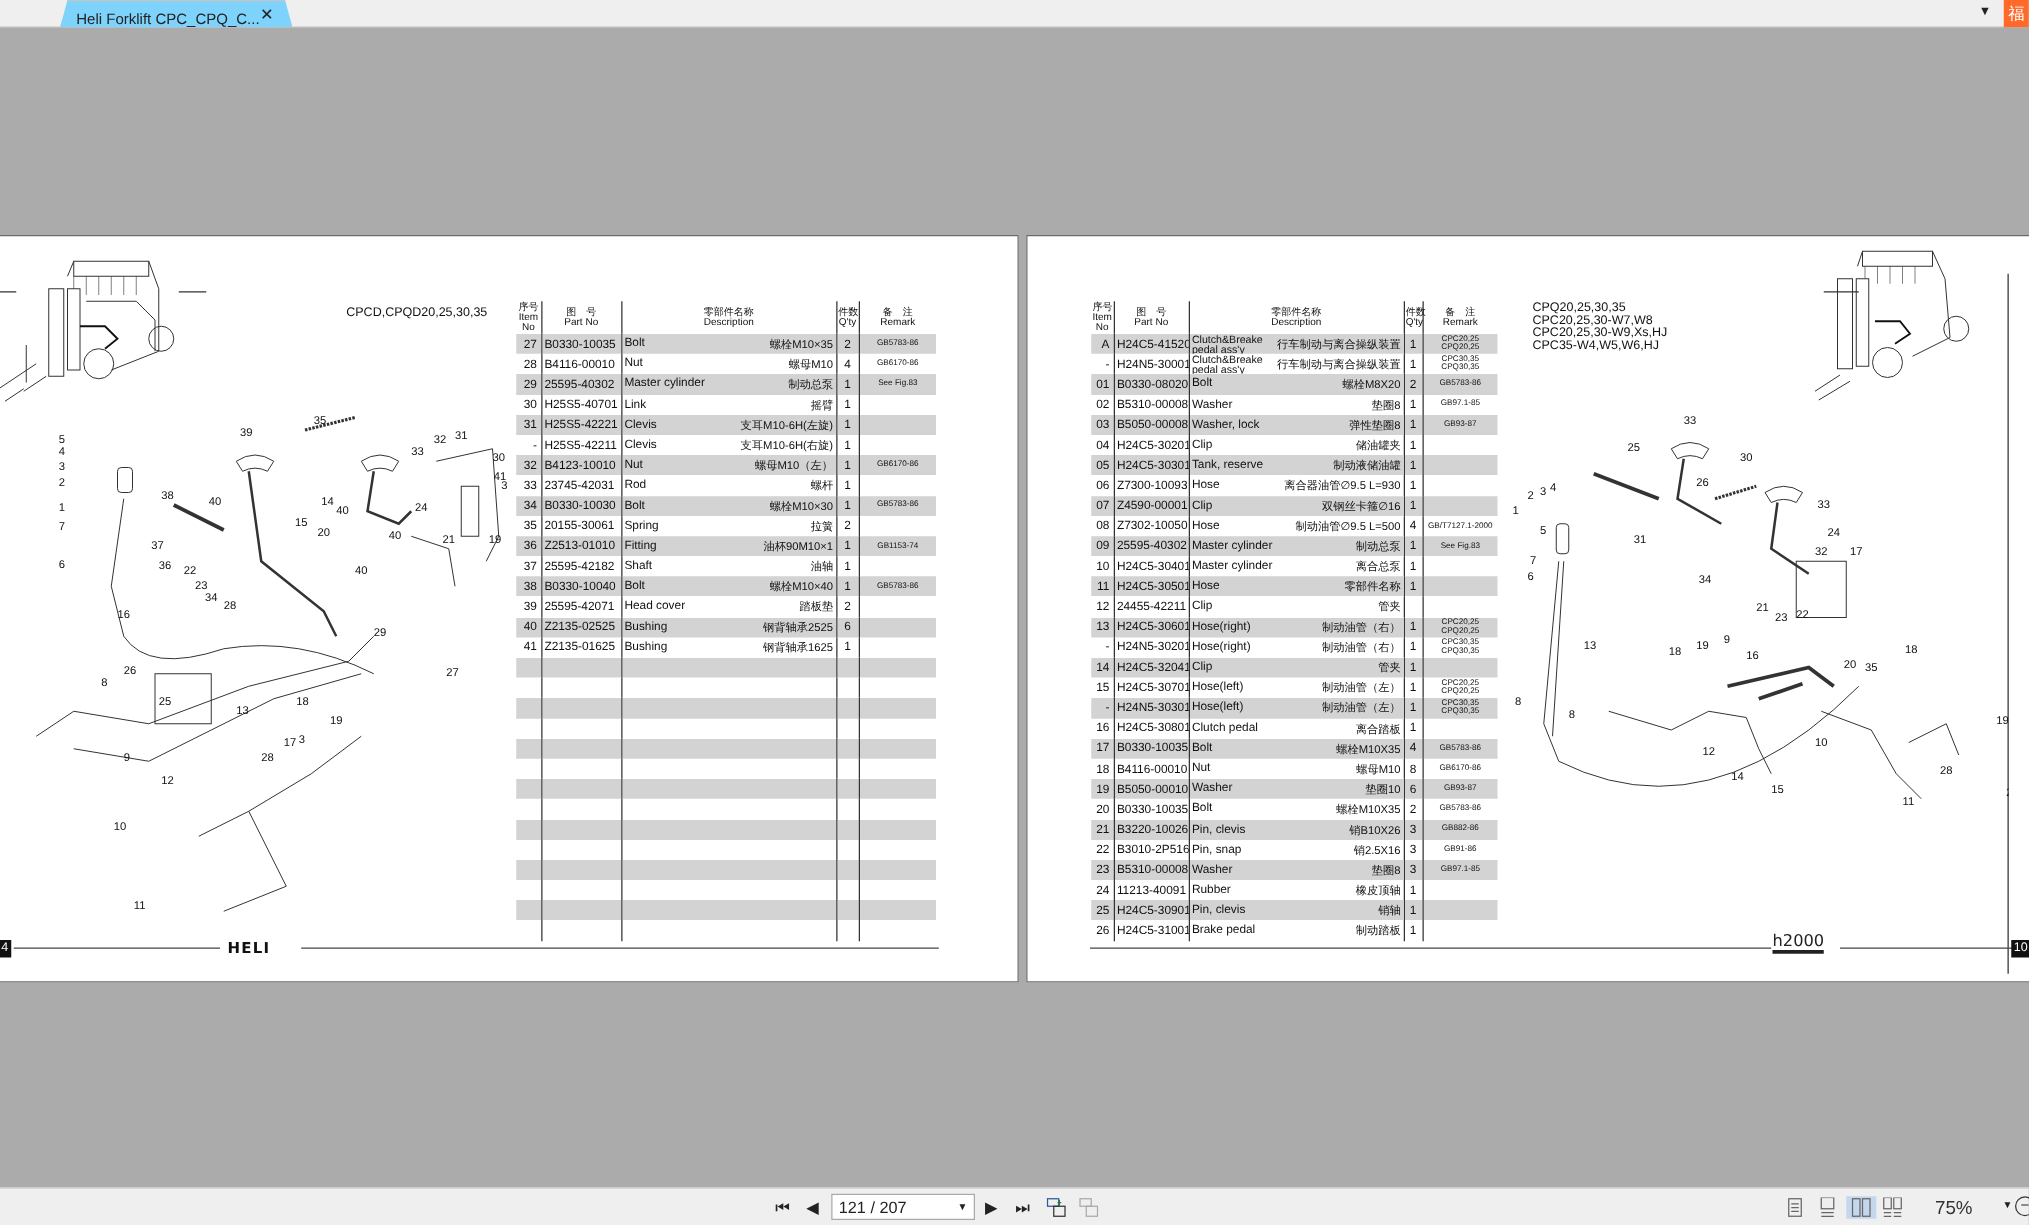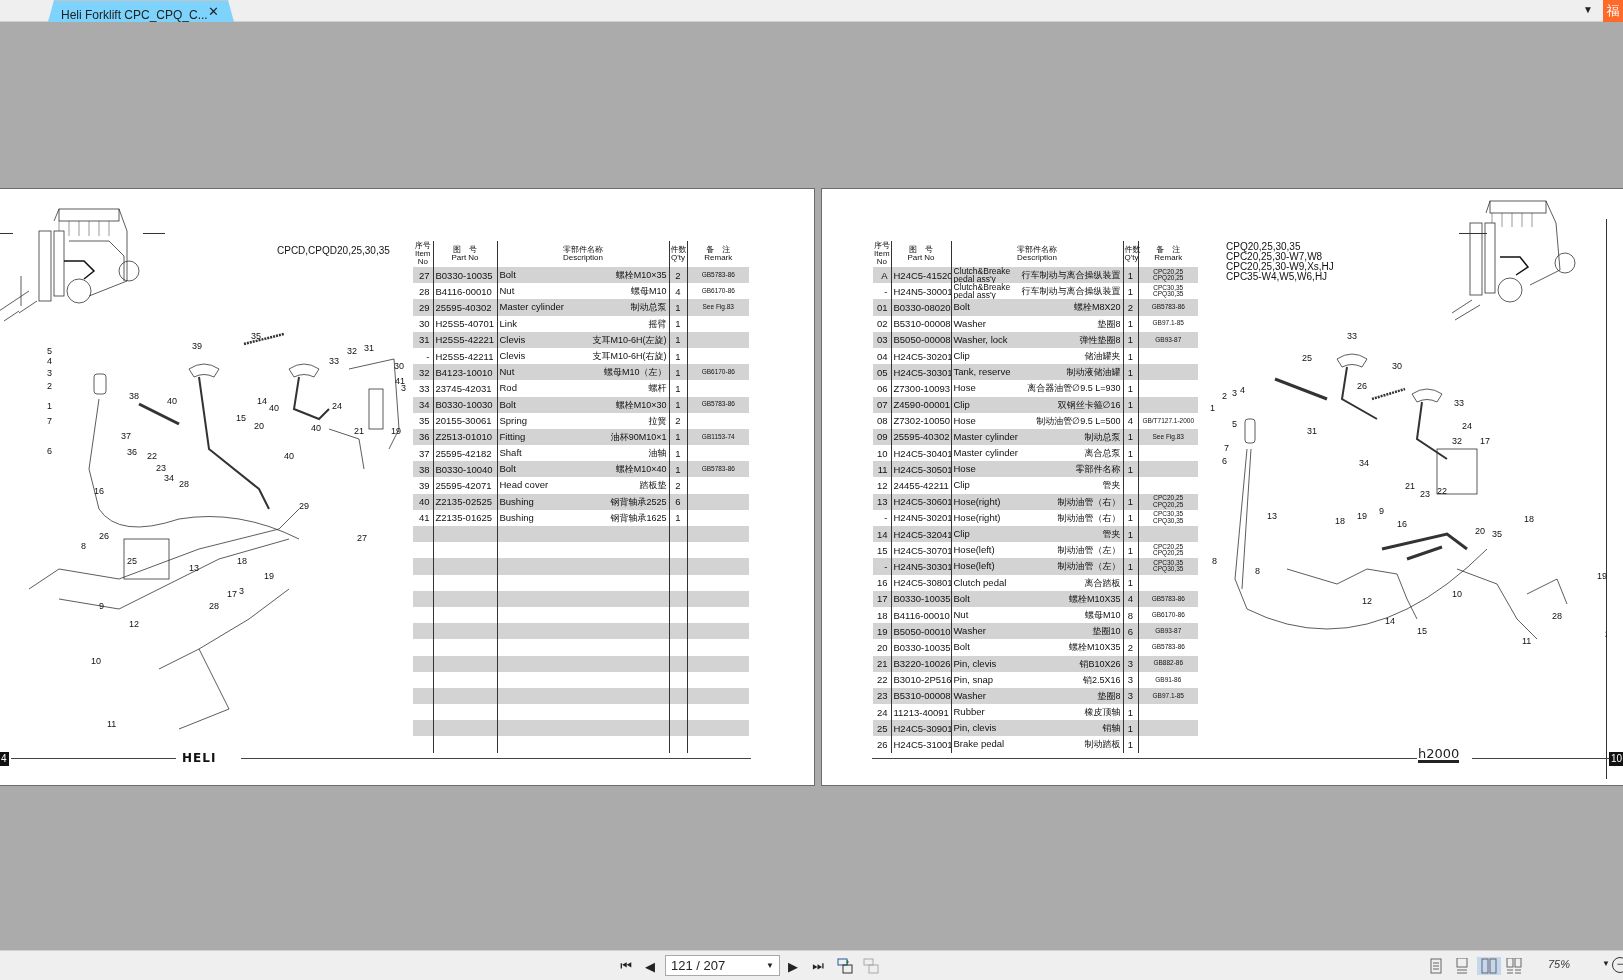--- a/index.html
+++ b/index.html
@@ -34,21 +34,21 @@
   .callout { font-size: 9px; fill: #111; font-family: "Liberation Sans", sans-serif; }
   .pgnum { position: absolute; background: #111; color: #fff; font-size: 10px; padding: 0 2px; height: 14px; line-height: 14px; }
   .brand-heli { position: absolute; font-family: "DejaVu Sans", sans-serif; font-weight: bold; font-size: 12px; letter-spacing: 1px; color: #111; }
   .brand-h2000 { position: absolute; font-family: "DejaVu Sans", sans-serif; font-size: 13px; color: #222; border-bottom: 3px solid #222; line-height: 13px; }
   .foot-line { position: absolute; height: 1px; background: #444; }
   .toolbar { position: absolute; left: 0; top: 950px; width: 1623px; height: 30px; background: #efefef; border-top: 1px solid #d0d0d0; }
   .tb-btn { position: absolute; top: 6px; width: 18px; height: 18px; display: flex; align-items: center; justify-content: center; color: #222; font-size: 13px; cursor: pointer; }
   .page-box { position: absolute; left: 665px; top: 4px; width: 115px; height: 21px; border: 1px solid #a9a9a9; background: #fff; font-size: 13px; padding-left: 5px; line-height: 19px; color: #222; }
   .page-box .dd { position: absolute; right: 5px; top: 0; font-size: 8px; }
   .view-btn.active { background: #c5d7ee; }
-  .zoom-val { position: absolute; left: 1548px; top: 7px; font-size: 11px; color: #333; font-style: italic; }
+  .zoom-val { position: absolute; left: 1548px; top: 7px; font-size: 15px; color: #333; }
   .zoom-dd { position: absolute; left: 1602px; top: 8px; font-size: 8px; color: #222; cursor: pointer; }
   .zoom-minus { position: absolute; left: 1612px; top: 6px; width: 16px; height: 16px; border: 1px solid #333; border-radius: 50%; font-size: 12px; line-height: 12px; text-align: center; color: #333; cursor: pointer; }
 </style>
 </head>
 <body>
 
 <div class="tabbar">
   <div class="tab">
     <span>Heli Forklift CPC_CPQ_C...</span>
     <span class="tab-close">✕</span>

